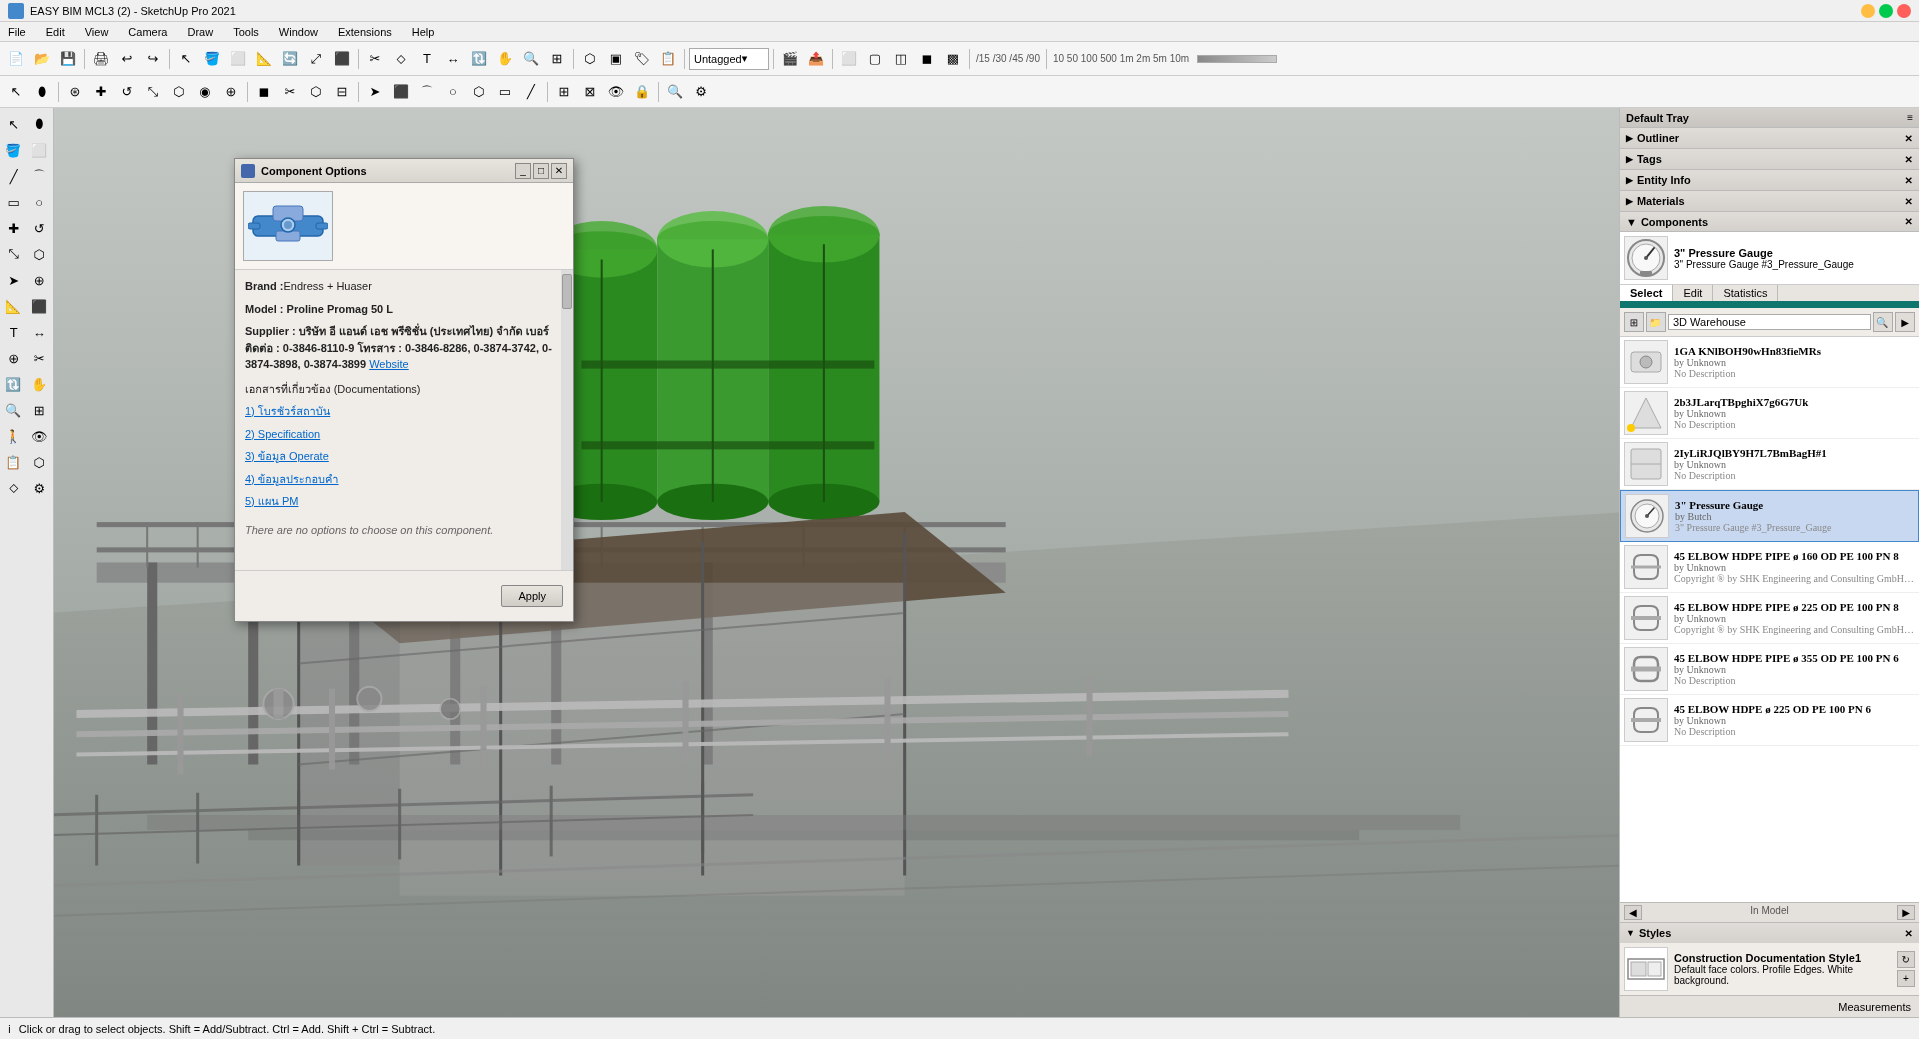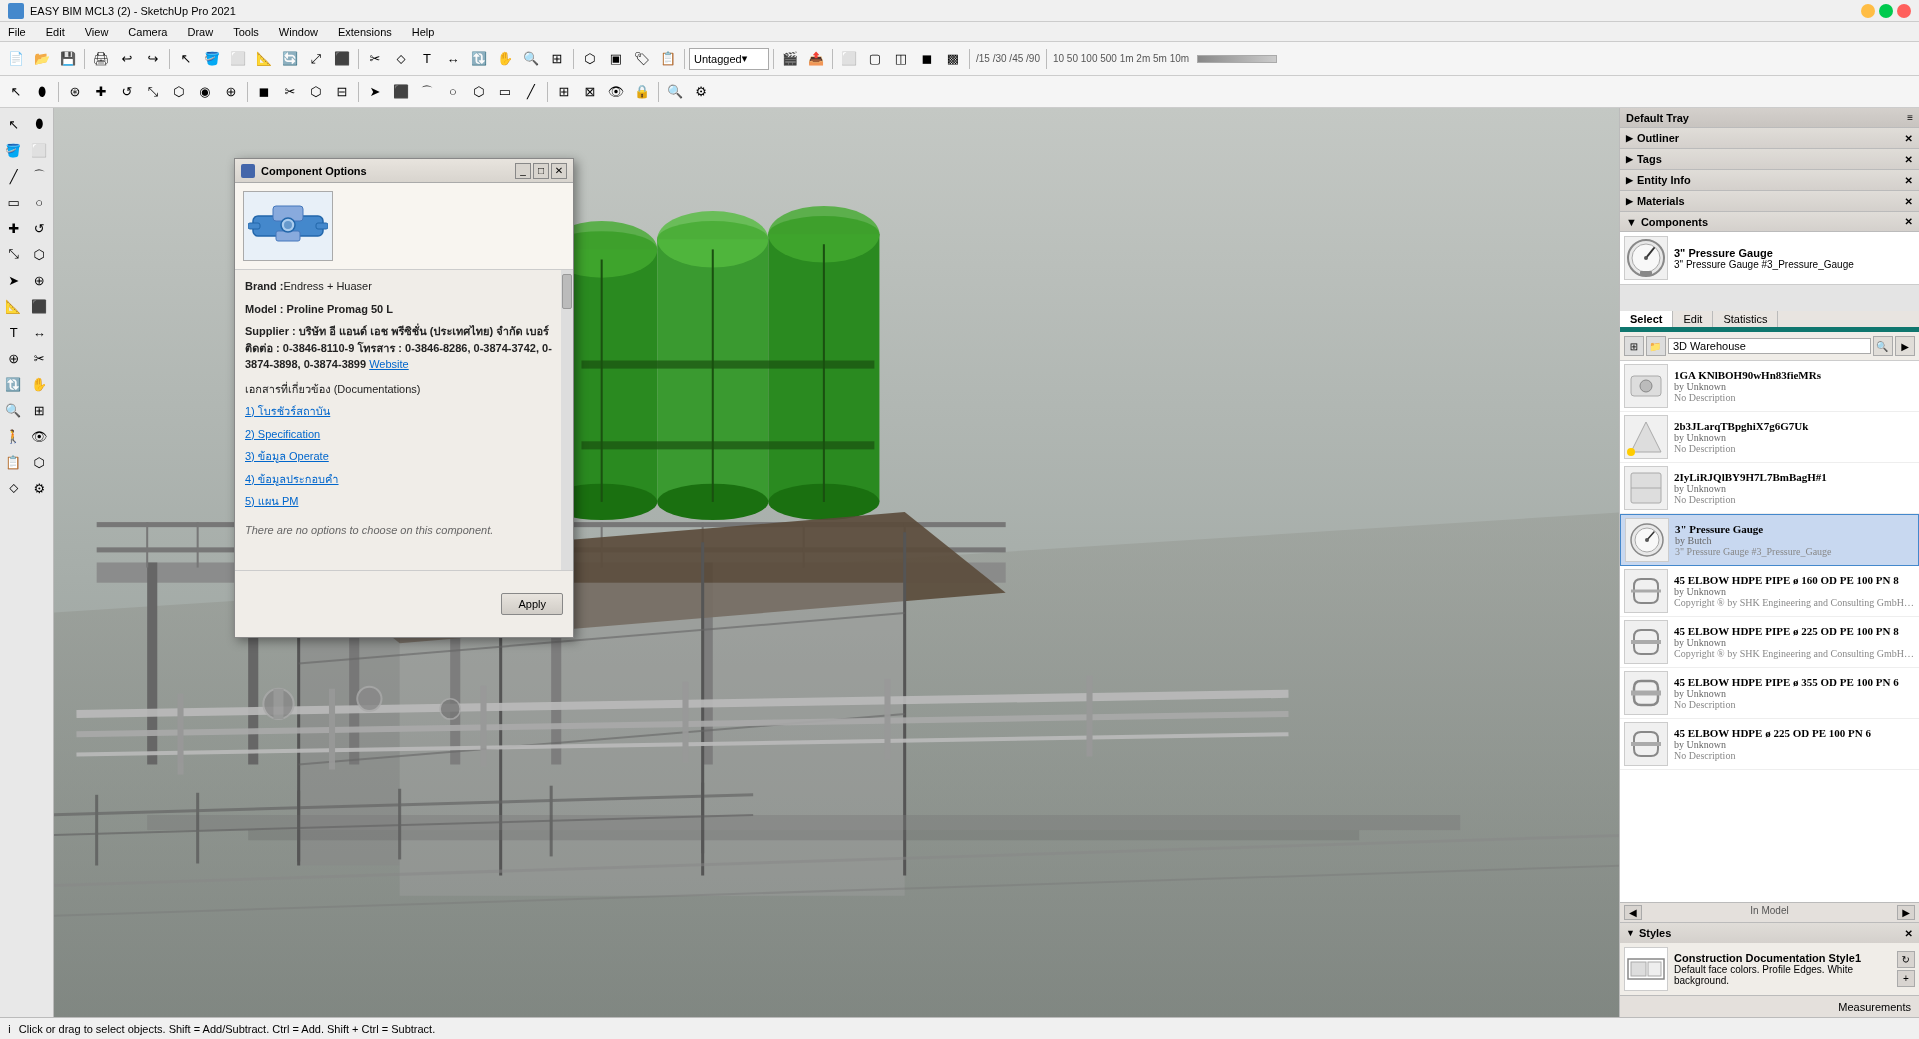--- a/index.html
+++ b/index.html
@@ -197,21 +197,21 @@
       font-size: 11px;
       color: #222;
       flex: 1;
       overflow-y: auto;
       min-height: 300px;
       max-height: 400px;
     }
     #dialog-body p { margin-bottom: 6px; line-height: 1.5; }
     #dialog-body a { color: #0066cc; text-decoration: underline; cursor: pointer; }
     #dialog-footer {
-      padding: 22px 10px;
+      padding: 14px 10px;
       border-top: 1px solid #ccc;
       display: flex;
       justify-content: flex-end;
       background: #f0ede8;
     }
     .apply-btn {
       padding: 4px 16px;
       background: linear-gradient(180deg, #e8e4de 0%, #d0ccc6 100%);
       border: 1px solid #888;
       font-size: 11px;
@@ -263,22 +263,21 @@
       border: 1px solid #ccc;
       display: flex; align-items: center; justify-content: center;
       font-size: 20px;
     }
     .comp-info { flex: 1; font-size: 10px; }
     .comp-info .comp-name { font-weight: bold; font-size: 11px; }
 
     .comp-tabs {
       display: flex;
       background: #e8e4e0;
-      border-bottom: 5px solid #0f766e;
-      margin-top: 26px;
+      border-bottom: 7px solid #0f766e;
     }
     .comp-tab {
       padding: 2px 10px;
       font-size: 11px;
       cursor: pointer;
       border-right: 1px solid #bbb;
     }
     .comp-tab.active { background: #fff; font-weight: bold; }
 
     .comp-search {

